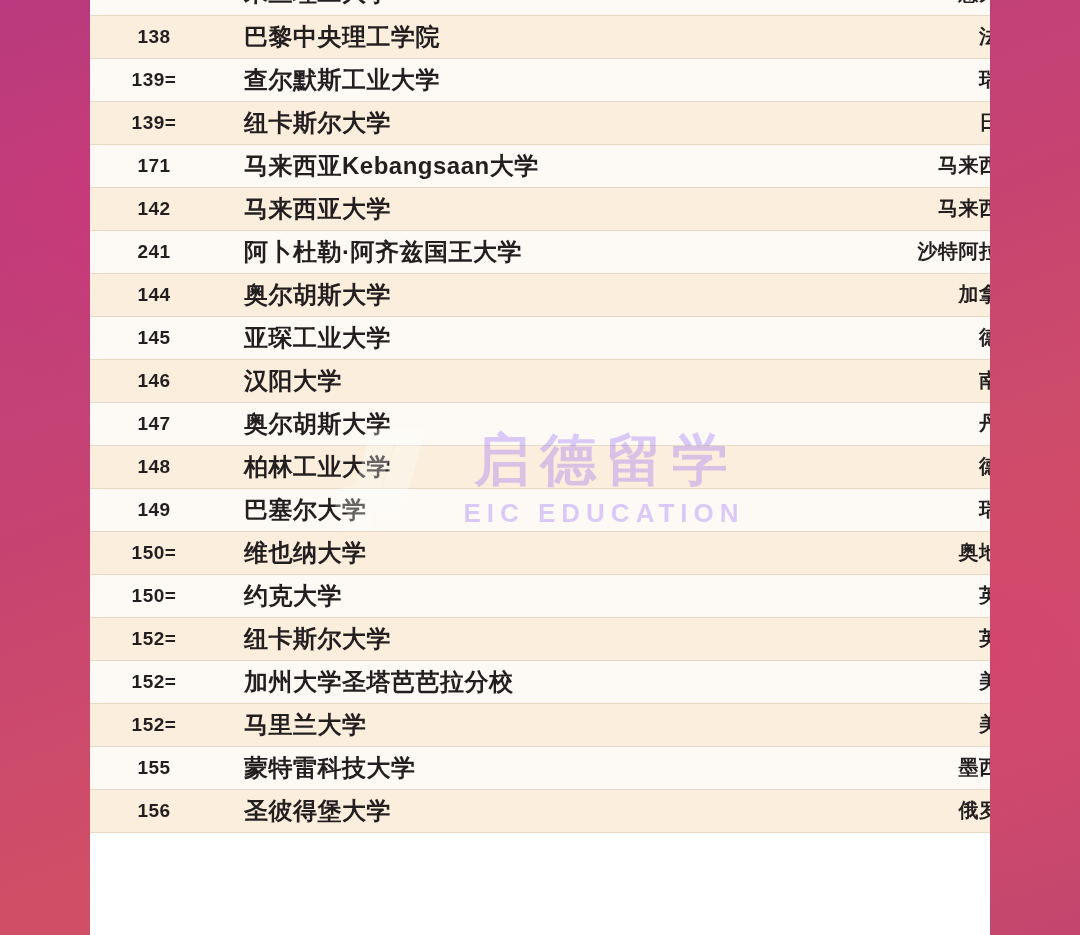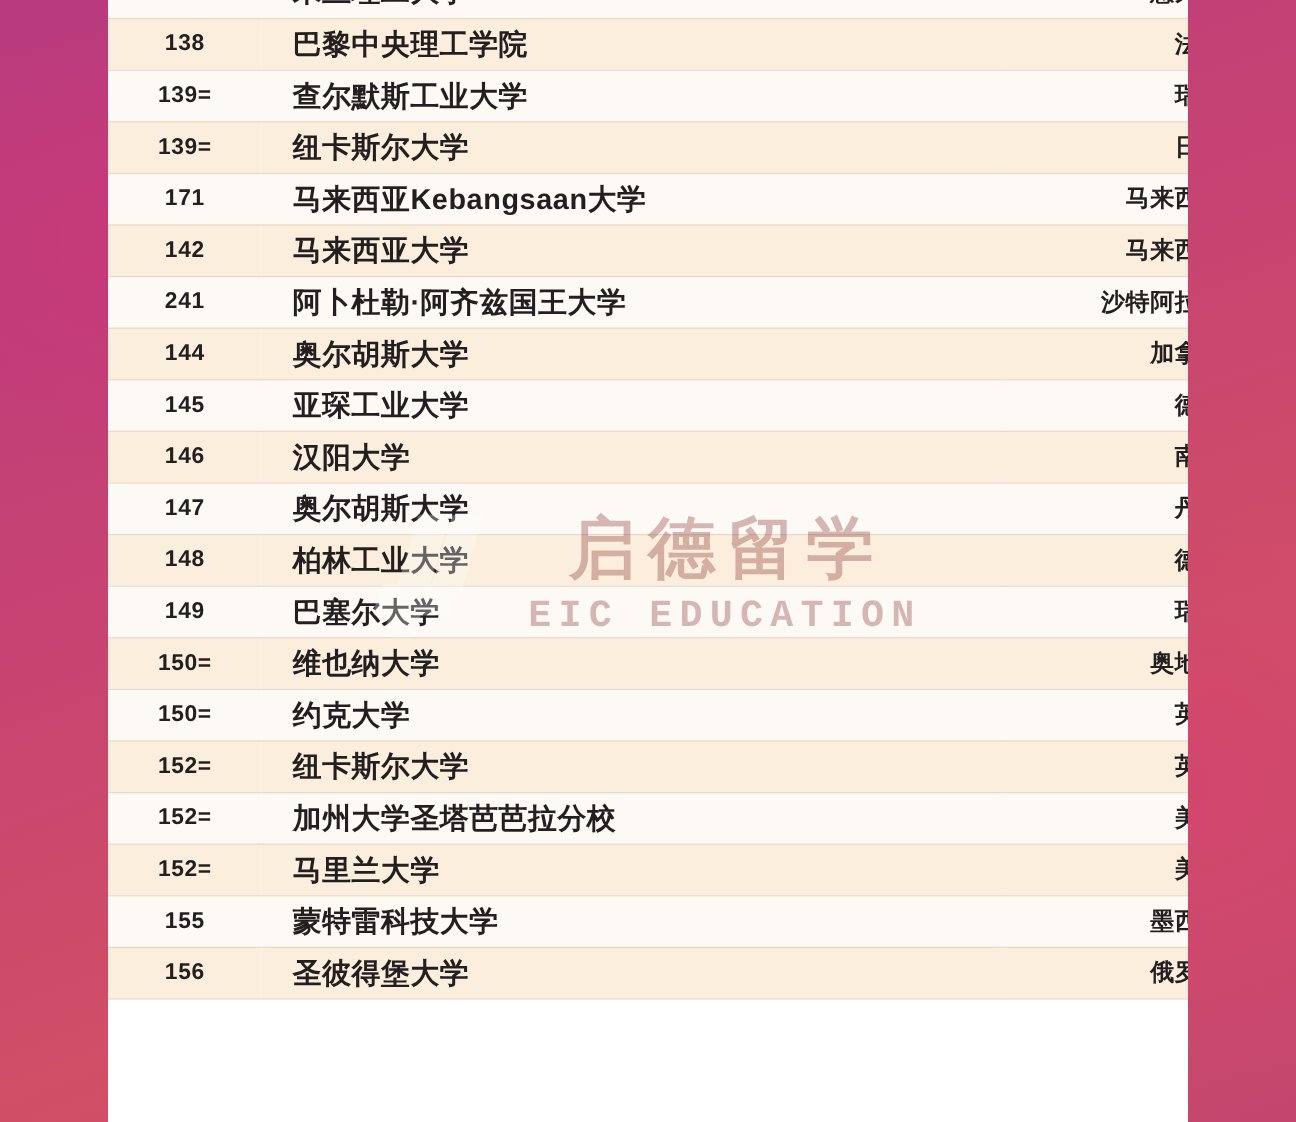--- a/index.html
+++ b/index.html
@@ -73,33 +73,33 @@
     left: 2px; top: 62px;
     width: 64px; height: 26px;
     background: #ffffff;
     transform: skewX(-16deg);
     border-radius: 3px;
   }
   .wm-text {
     display: flex;
     flex-direction: column;
     align-items: center;
-    color: #7f1d1d;
+    color: #8b5cf6;
   }
   .wm-cn {
     font-size: 56px;
     letter-spacing: 10px;
     font-weight: 700;
     line-height: 1.05;
     text-indent: 10px;
   }
   .wm-en {
-    font-size: 32px;
+    font-size: 26px;
     letter-spacing: 6px;
-    font-family: Liberation Mono, monospace;
+    font-family: Liberation Sans, sans-serif;
     font-weight: 700;
     margin-top: 8px;
     text-indent: 6px;
   }
   table.rank-table {
     position: relative;
     z-index: 2;
     border-collapse: collapse;
     width: 900px;
     table-layout: fixed;

